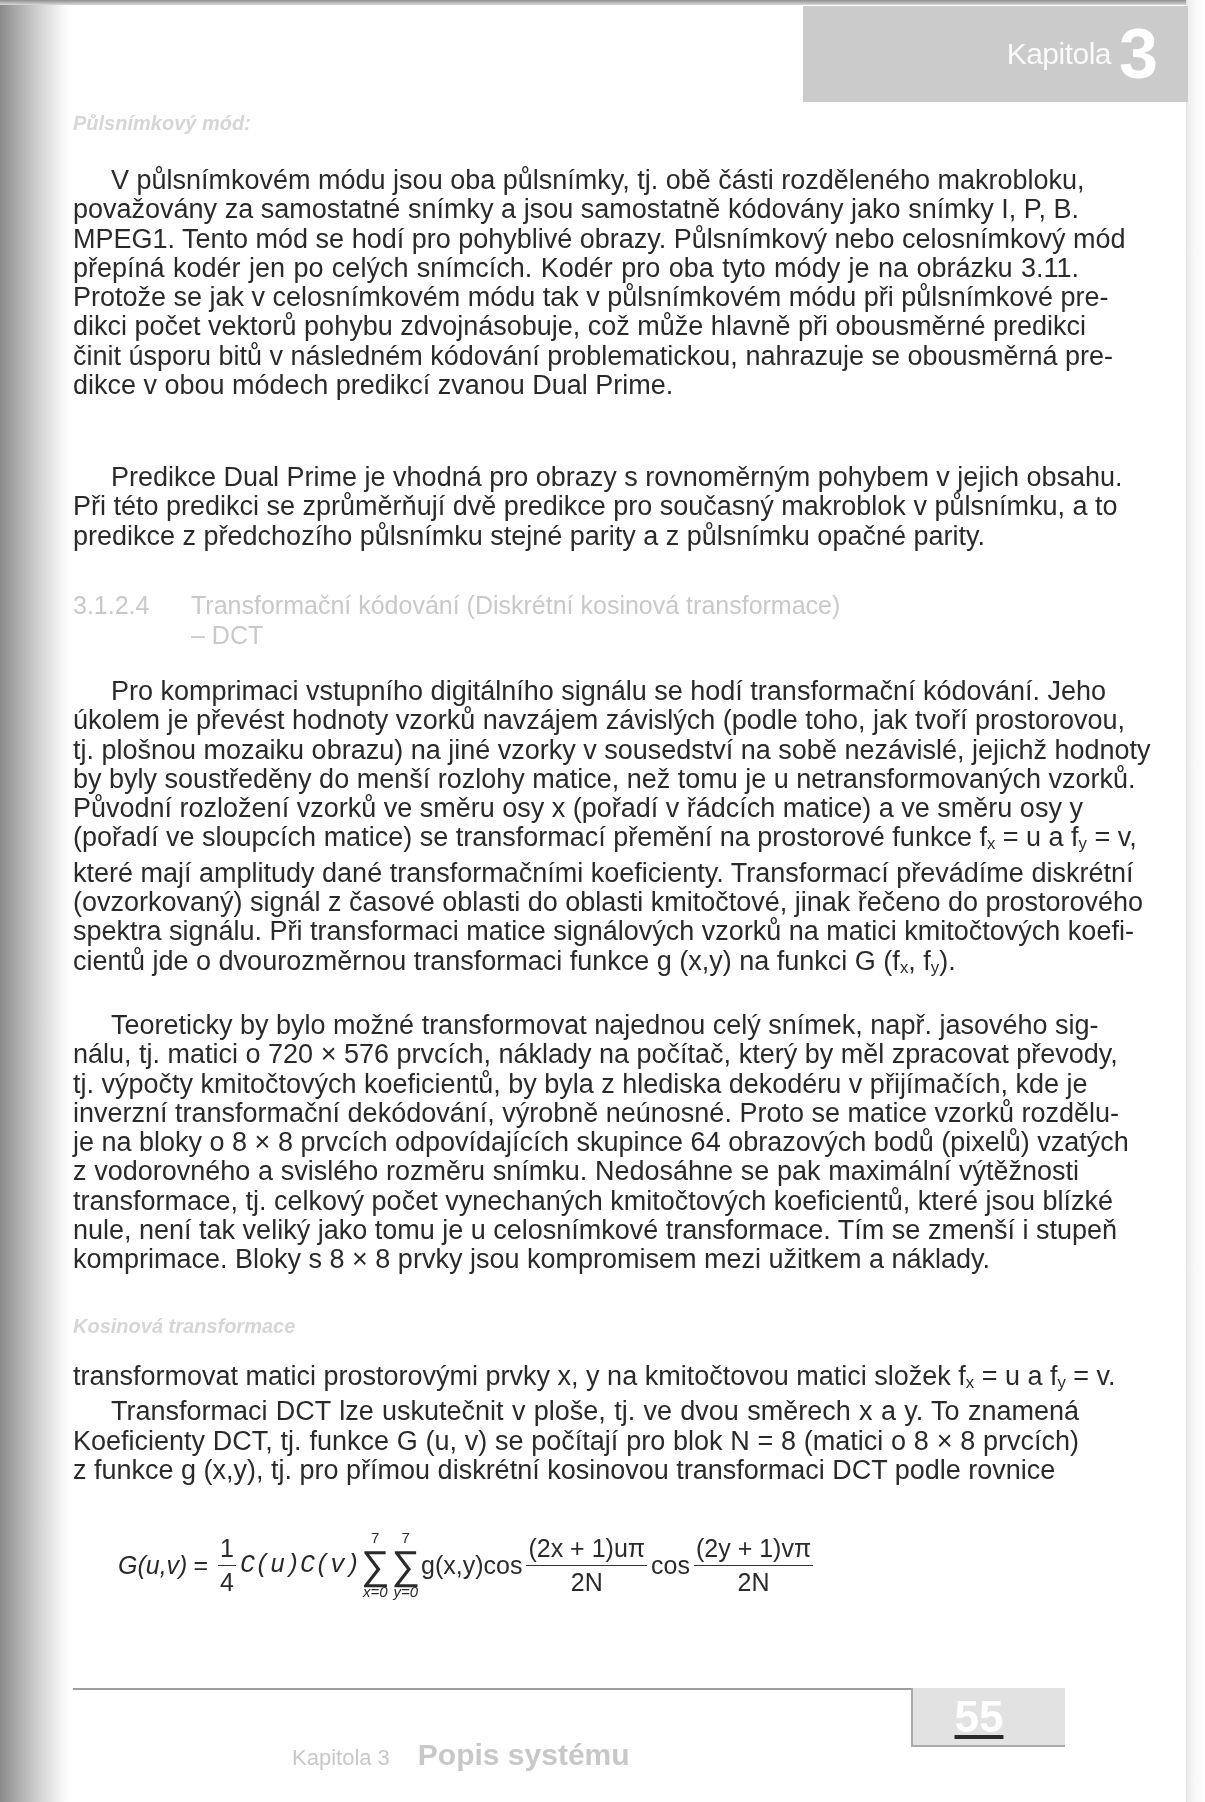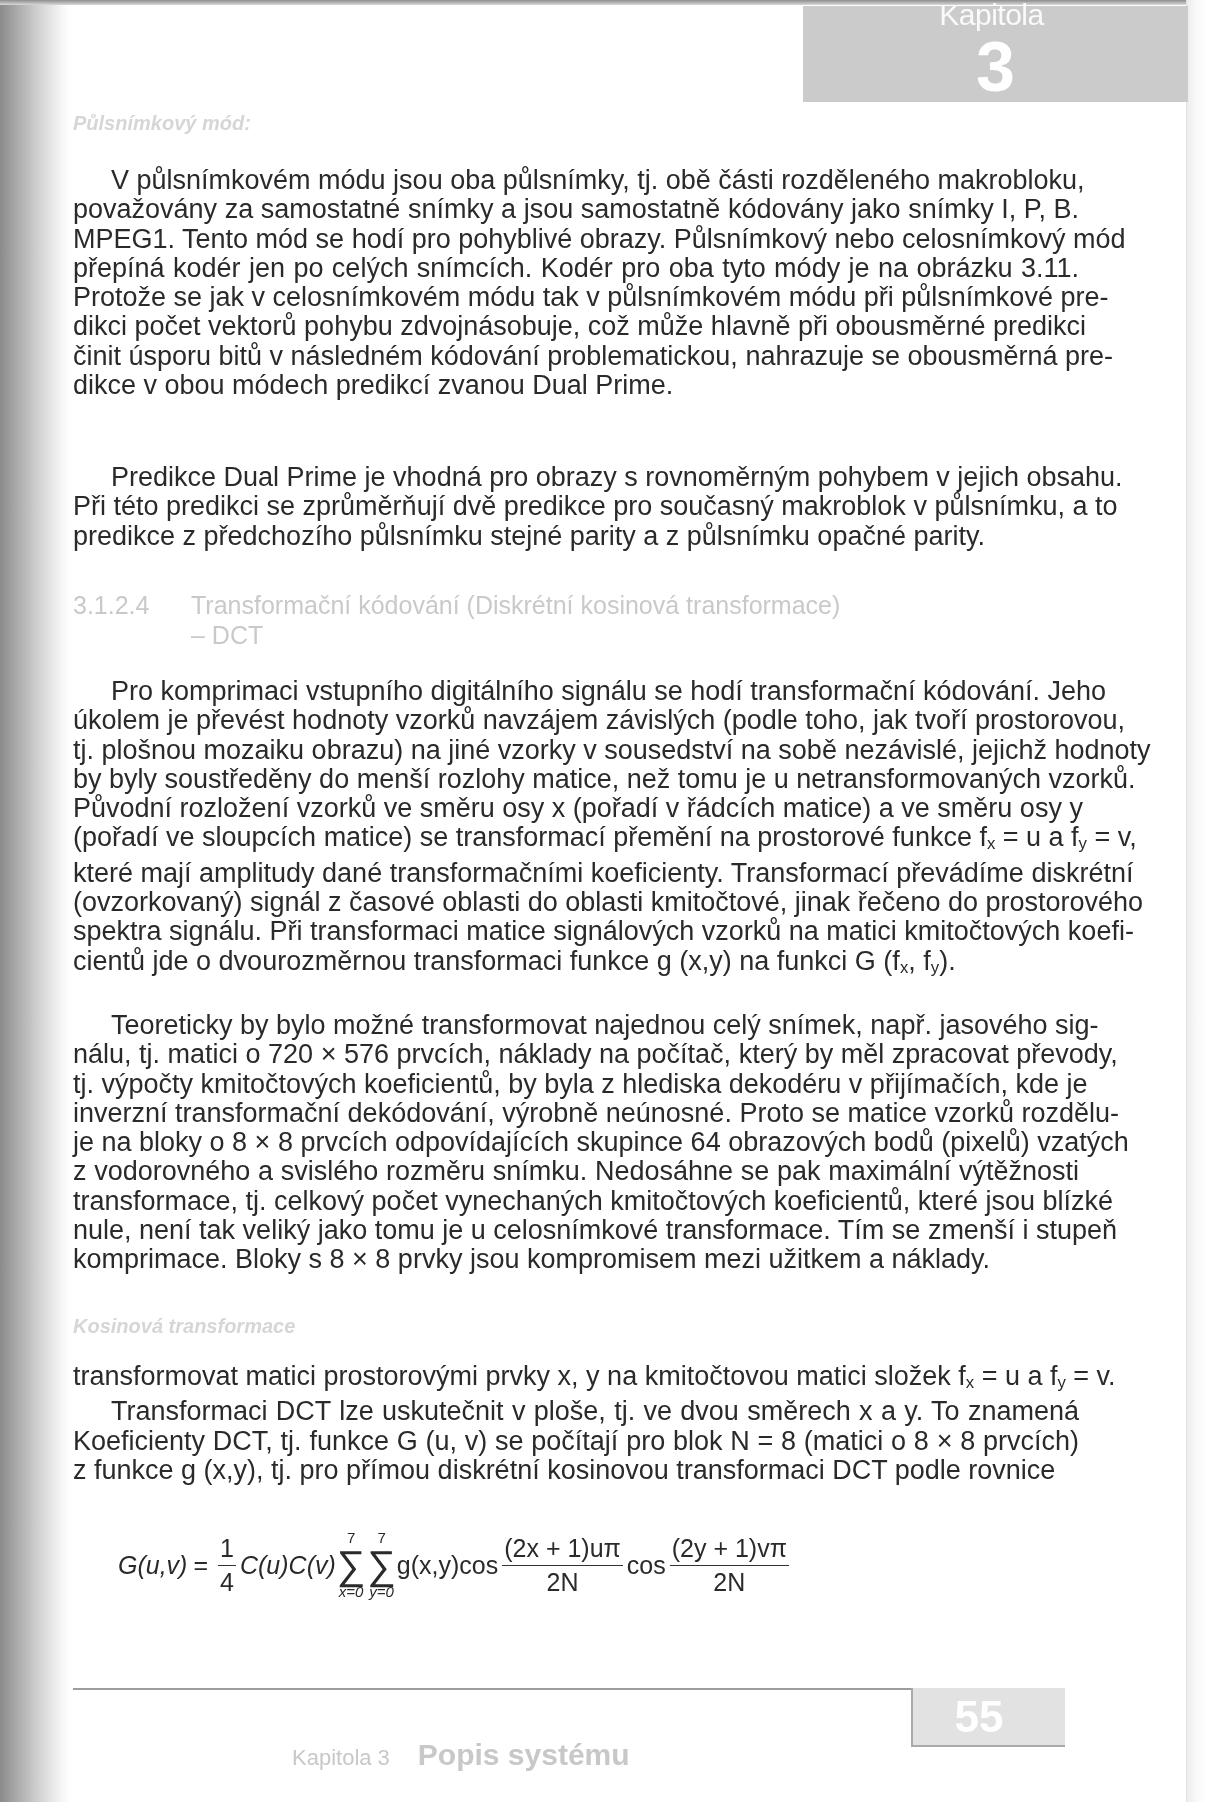--- a/index.html
+++ b/index.html
@@ -19,21 +19,21 @@
   }
   .right-edge {
     position: absolute; left: 1186px; top: 0; width: 19px; height: 1802px;
     background: linear-gradient(to right, #ececec, #f7f7f7 40%, #ffffff);
     border-left: 1px solid #e2e2e2;
   }
   .chapter-tab {
     position: absolute; left: 803px; top: 6px; width: 385px; height: 96px;
     background: #cbcbcb;
     display: flex; align-items: center; justify-content: flex-end;
-    box-sizing: border-box; flex-direction: column;
+    padding-right: 30px; box-sizing: border-box;
   }
   .chapter-tab .word { color: #fafafa; font-size: 30px; margin-right: 8px; letter-spacing: -0.5px; }
   .chapter-tab .num { color: #ffffff; font-size: 70px; font-weight: bold; line-height: 1; }
   .sub-heading {
     position: absolute; left: 73px; color: #d6d6d6; font-style: italic; font-weight: bold;
     font-size: 20px;
   }
   .para {
     position: absolute; left: 73px; width: 1006px;
     font-size: 27px; line-height: 29.3px; text-align: justify;
@@ -64,21 +64,21 @@
   }
   .footer-text {
     position: absolute; left: 292px; top: 1702px; color: #c8c8c8; display: flex; align-items: baseline;
   }
   .footer-text .chap { font-size: 22px; margin-right: 28px; }
   .footer-text .title { font-size: 30px; font-weight: bold; margin-top: 36px; }
   .page-box {
     position: absolute; left: 911px; top: 1688px; width: 154px; height: 59px;
     background: #e2e2e2; border-left: 2px solid #aaaaaa; border-bottom: 2px solid #aaaaaa;
     box-sizing: border-box;
-    display: flex; align-items: center; justify-content: center;
+    display: flex; align-items: center; justify-content: center; text-decoration: underline;
   }
   .page-box .pn { color: #ffffff; font-size: 44px; font-weight: bold; margin-left: -20px; }
 </style>
 </head>
 <body>
 
 <div class="binding-shadow"></div>
 <div class="top-edge"></div>
 <div class="right-edge"></div>
 
@@ -145,21 +145,21 @@
   <span class="line last">z funkce g (x,y), tj. pro přímou diskrétní kosinovou transformaci DCT podle rovnice</span>
 </div>
 
 <div class="formula">
   <span style="font-style:italic;">G(u,v)</span>
   <span style="margin:0 6px;">=</span>
   <span class="frac">
     <span class="n">1</span>
     <span class="d">4</span>
   </span>
-  <span style="font-style:italic;">C(u)C(v)</span>
+  <span style="font-style:italic;font-family:Liberation Mono, monospace;">C(u)C(v)</span>
   <span class="sum">
     <span class="top">7</span>
     <span class="sig">∑</span>
     <span class="bot" style="font-style:italic;">x=0</span>
   </span>
   <span class="sum">
     <span class="top">7</span>
     <span class="sig">∑</span>
     <span class="bot" style="font-style:italic;">y=0</span>
   </span>

